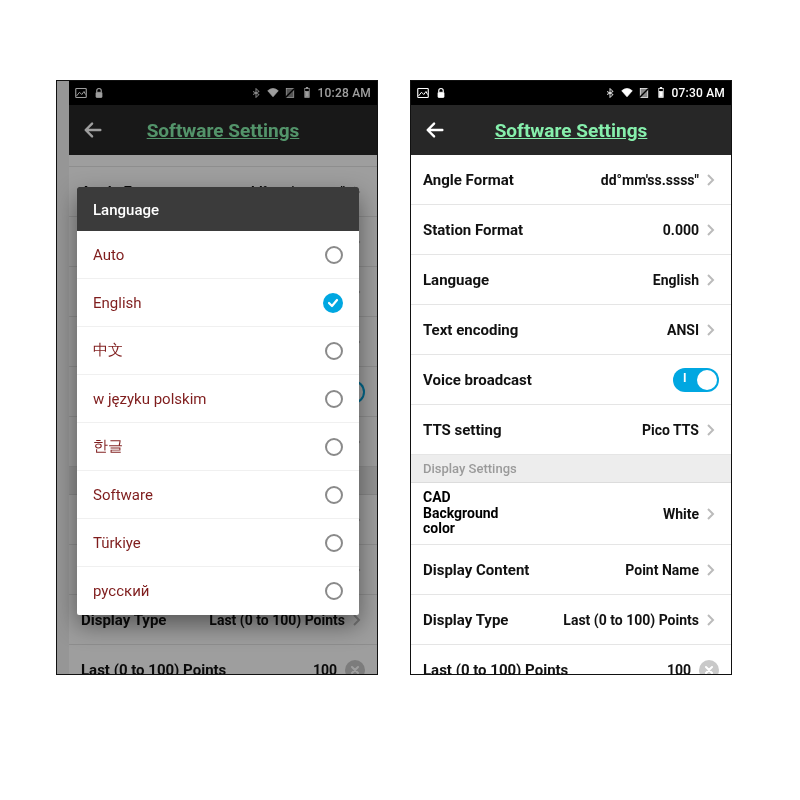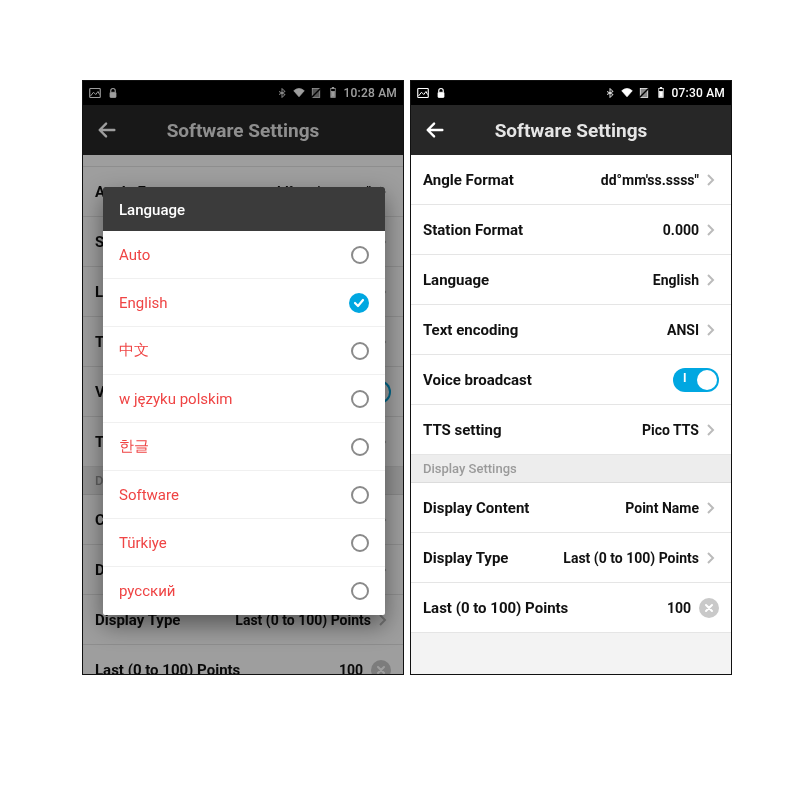--- a/index.html
+++ b/index.html
@@ -7,39 +7,39 @@
   .stage { position: relative; width: 800px; height: 800px; background: #fff; }
   .phone {
     position: absolute;
     top: 80px;
     width: 322px;
     height: 595px;
     background: #f3f3f3;
     border: 1px solid #111;
     overflow: hidden;
   }
-  .phone-left { left: 82px; }
+  .phone-left { left: 56px; padding-left: 12px; }
   .phone-right { left: 410px; }
 
   
   .statusbar {
     background: #000; color: #fff; height: 24px;
     display: flex; align-items: center; padding: 0 6px;
     font-size: 11px; letter-spacing: .2px;
   }
   .statusbar .sb-left { display: flex; gap: 6px; align-items: center; }
   .statusbar .sb-right { margin-left: auto; display: flex; gap: 5px; align-items: center; }
   .sb-glyph { width: 12px; height: 12px; display: inline-block; color: #fff; }
   .sb-glyph svg { width: 100%; height: 100%; fill: #fff; stroke: #fff; }
   .sb-time { font-size: 12px; font-weight: 500; }
 
   
   .titlebar {
-    background: #272727; color: #e5e5e5; height: 50px;
-    display: flex; align-items: center; padding: 0 10px;
+    background: #272727; color: #86efac; height: 50px;
+    display: flex; align-items: center; padding: 0 10px; text-decoration: underline;
   }
   .titlebar .back { width: 28px; display:flex; align-items:center; justify-content:center; }
   .titlebar .back svg { stroke: #fff; }
   .titlebar .title { flex: 1; text-align: center; font-size: 19px; font-weight: 700; margin-right: 28px; }
   .row {
     display:flex; align-items:center;
     background:#fff; height:50px; padding:0 12px;
     border-bottom:1px solid #e5e5e5;
   }
   .row.tall { height:62px; }
@@ -74,21 +74,21 @@
     position:absolute; top:106px; left:20px; width:282px;
     background:#fff; box-shadow:0 10px 24px rgba(0,0,0,.45);
     border-radius:2px; overflow:hidden;
   }
   .dialog-header {
     background:#3b3b3b; color:#fff; padding:14px 16px 12px;
     font-size:15px; font-weight:500;
   }
   .opt {
     display:flex; align-items:center; padding:0 16px;
-    height:48px; font-size:15px; color:#ef4444;
+    height:48px; font-size:15px; color:#7f1d1d;
     border-bottom:1px solid #f0f0f0;
   }
   .opt:last-child { border-bottom:none; }
   .opt .radio {
     margin-left:auto; width:18px; height:18px; border:2px solid #8a8a8a; border-radius:50%;
   }
   .opt .check {
     margin-left:auto; width:20px; height:20px; border-radius:50%;
     background:#00a7e1; display:flex; align-items:center; justify-content:center;
   }
@@ -377,20 +377,29 @@
               <span class="value">Pico TTS</span>
               <span class="chev">
                 <svg width="10" height="14" viewBox="0 0 10 14">
                   <path d="M3 2 L8 7 L3 12" fill="none" stroke-width="2"></path>
                 </svg>
               </span>
             </div>
           </div>
         <div class="section">Display Settings</div>
         <div id="right-display">
+            <div class="row tall">
+              <span class="multiline">CAD<br>Background<br>color</span>
+              <span class="value">White</span>
+              <span class="chev">
+                <svg width="10" height="14" viewBox="0 0 10 14">
+                  <path d="M3 2 L8 7 L3 12" fill="none" stroke-width="2"></path>
+                </svg>
+              </span>
+            </div>
             <div class="row">
               <span class="label">Display Content</span>
               <span class="value">Point Name</span>
               <span class="chev">
                 <svg width="10" height="14" viewBox="0 0 10 14">
                   <path d="M3 2 L8 7 L3 12" fill="none" stroke-width="2"></path>
                 </svg>
               </span>
             </div>
             <div class="row">

